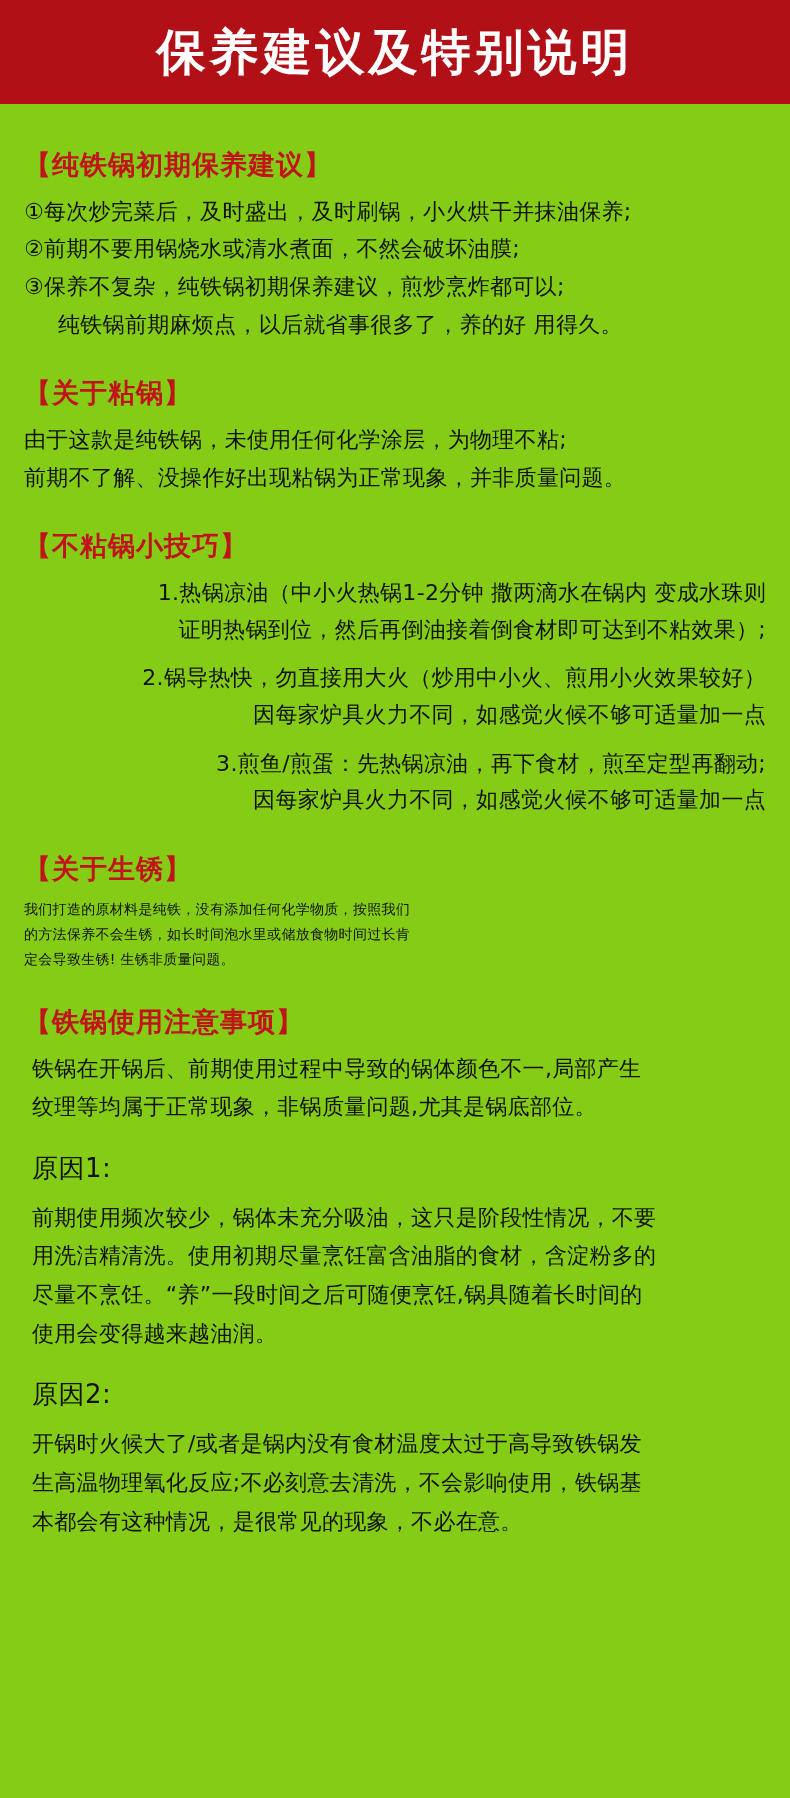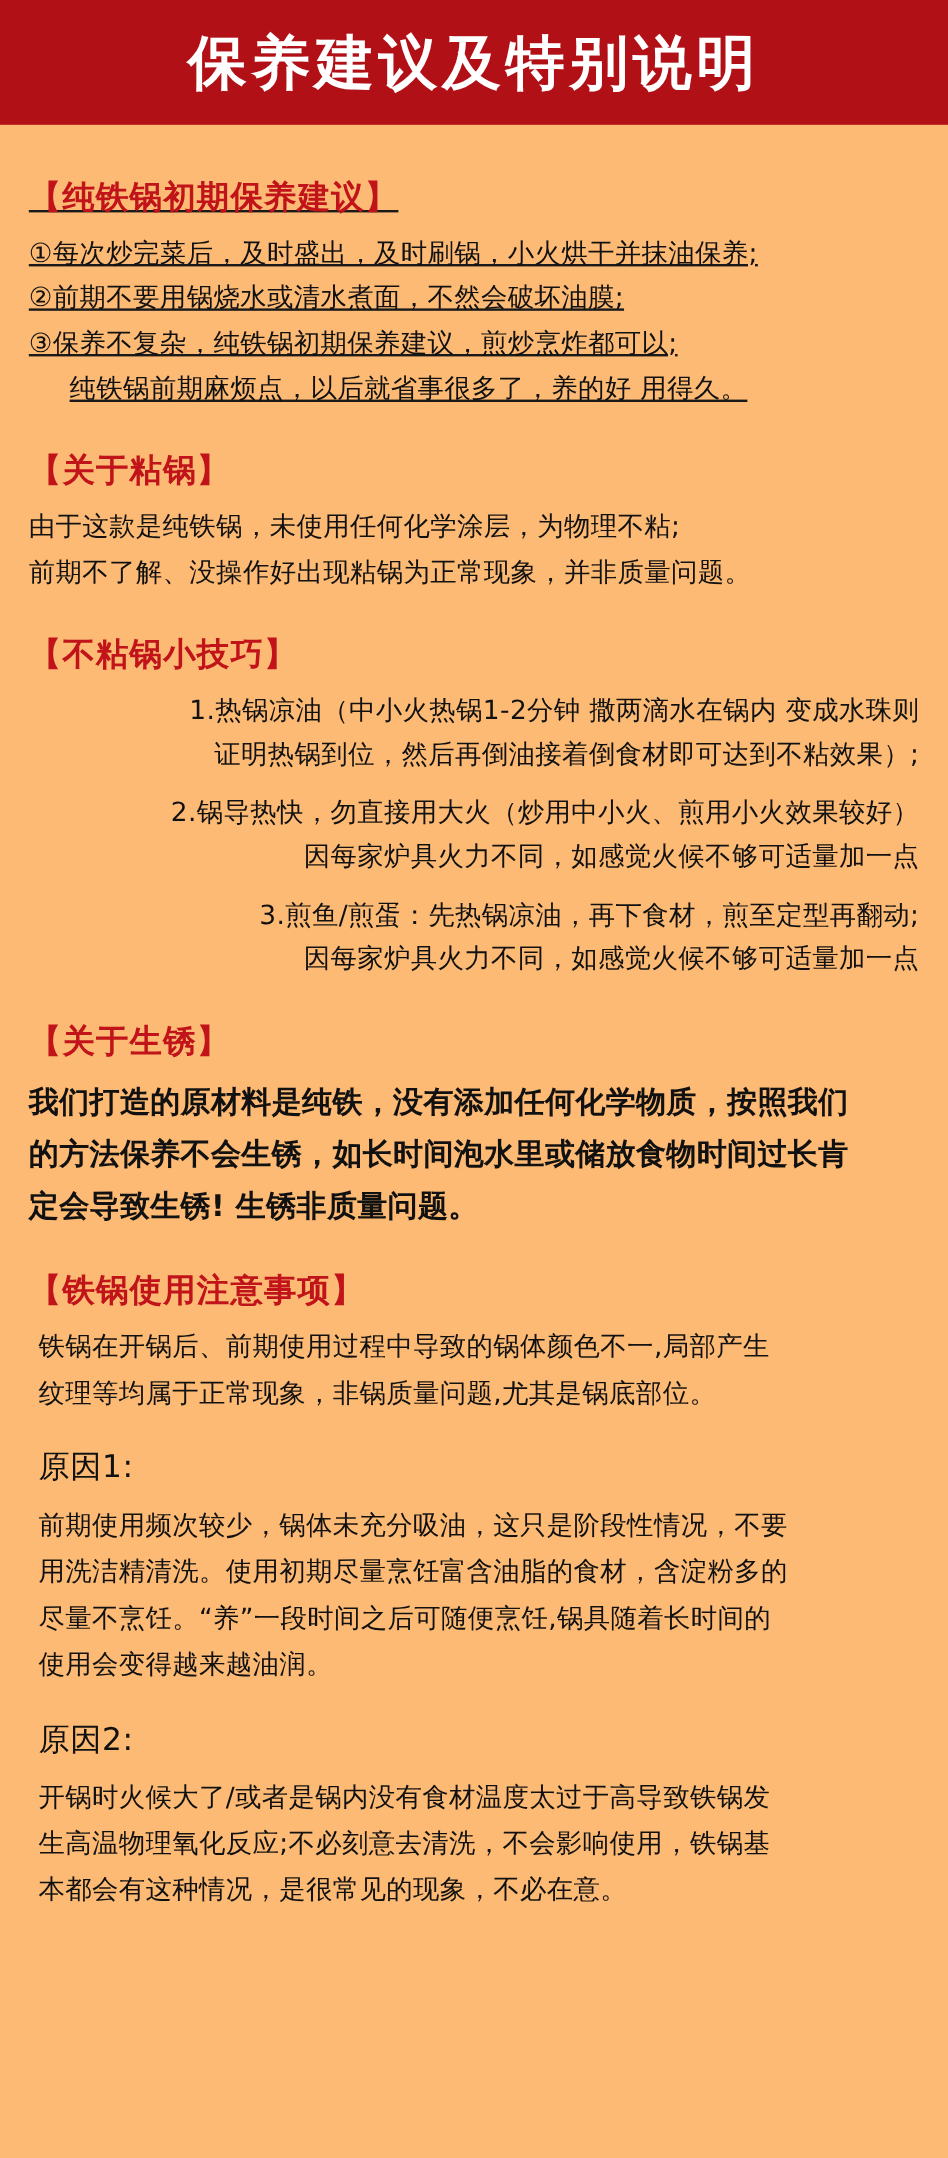--- a/index.html
+++ b/index.html
@@ -8,21 +8,21 @@
   }
   body {
     width: 790px;
     background: #ffffff;
     font-family: "DejaVu Sans", "Liberation Sans", sans-serif;
     color: #1a1a1a;
   }
   .page {
     width: 790px;
     min-height: 1798px;
-    background: #fdba74;
+    background: #84cc16;
     box-sizing: border-box;
     position: relative;
     overflow: hidden;
   }
   
   .banner {
     background: #b11116;
     height: 104px;
     display: flex;
     align-items: center;
@@ -38,21 +38,20 @@
     font-family: "DejaVu Sans", "Liberation Sans", sans-serif;
   }
   .content {
     padding: 0 24px 40px 24px;
   }
   .section {
     margin-top: 34px;
   }
   .section:first-child {
     margin-top: 44px;
-    text-decoration: underline;
   }
   h2.sec-title {
     color: #c0141a;
     font-size: 27px;
     font-weight: bold;
     margin: 0 0 12px 0;
     line-height: 1.25;
     letter-spacing: 1px;
   }
   p.line {
@@ -72,22 +71,22 @@
     margin-bottom: 13px;
   }
   .tip-item p.line {
     margin-bottom: 1px;
     text-align: right;
   }
   .tip-item p.sub {
     text-indent: 30px;
   }
   .rust-block p.line {
-    font-weight: bold;
-    font-size: 25px;
+    font-weight: normal;
+    font-size: 14px;
     line-height: 1.65;
   }
   .note-block p.line {
     margin-bottom: 3px;
   }
   .reason-title {
     font-size: 26px;
     font-weight: normal;
     margin: 26px 0 14px 0;
     color: #111111;

